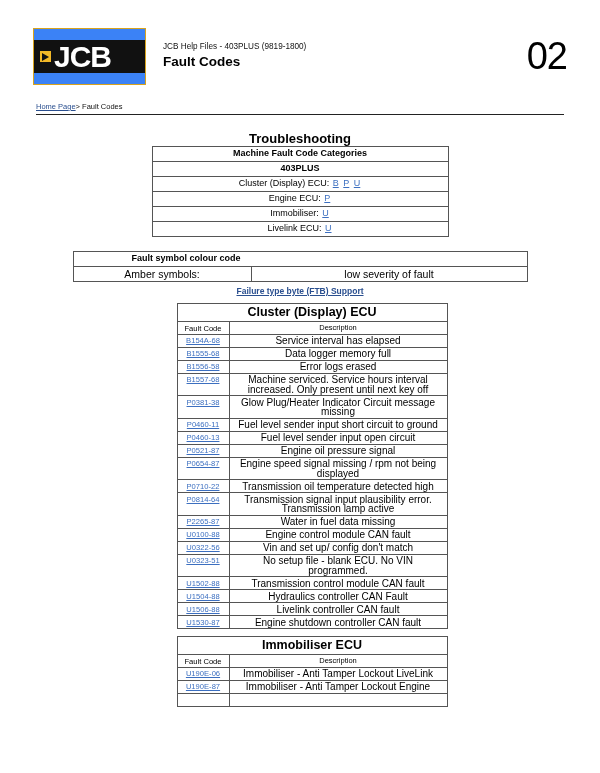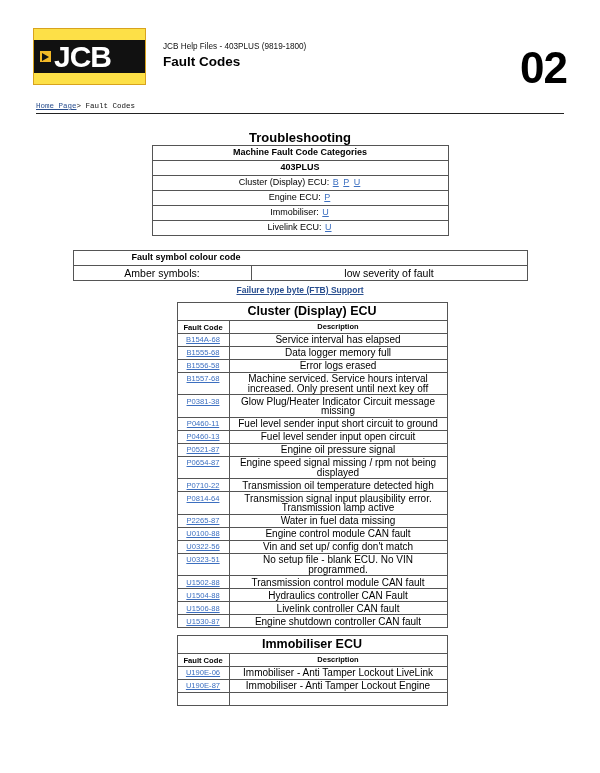--- a/index.html
+++ b/index.html
@@ -23,21 +23,21 @@
     position: relative;
     height: 62px;
     margin: 28px 0 0 0;
   }
   .logo {
     position: absolute;
     left: 33px;
     top: 0;
     width: 113px;
     height: 57px;
-    background: #fde047;
+    background: #3b82f6;
     border: 1px solid #d8a31d;
     display: flex;
     align-items: center;
     justify-content: center;
     overflow: hidden;
   }
   .logo-bar {
     width: 113px;
     height: 33px;
     background: #111111;
@@ -85,33 +85,32 @@
   .header-main {
     font-size: 13.5px;
     font-weight: bold;
     line-height: 18px;
     margin-top: 1px;
     color: #000;
   }
   .page-number {
     position: absolute;
     right: 33px;
-    top: 21px;
-    font-size: 44px;
-    font-weight: bold;
+    top: 9px;
+    font-size: 38px;
+    font-weight: normal;
     letter-spacing: -1px;
     line-height: 38px;
   }
 
   
   .breadcrumb {
     margin: 12px 4px 0 36px;
     font-size: 7.5px;
     color: #111;
-    font-family: Liberation Mono, monospace;
   }
   .breadcrumb a {
     color: #2a4f8f;
     text-decoration: underline;
   }
   .rule {
     margin: 3px 36px 0 36px;
     border-top: 1.5px solid #222;
   }
 
@@ -209,21 +208,21 @@
   .ecu { width: 271px; }
   .ecu-title td {
     text-align: center;
     font-size: 12.5px;
     font-weight: bold;
     padding: 1px 0 2px 0;
   }
   .ecu-head td {
     text-align: center;
     font-size: 7.5px;
-    font-weight: bold;
+    font-weight: normal;
     padding: 1px 0;
   }
   .ecu td.code {
     width: 52px;
     text-align: center;
     font-size: 7.6px;
     padding-top: 1.5px;
     white-space: nowrap;
   }
   .ecu td.code a {

